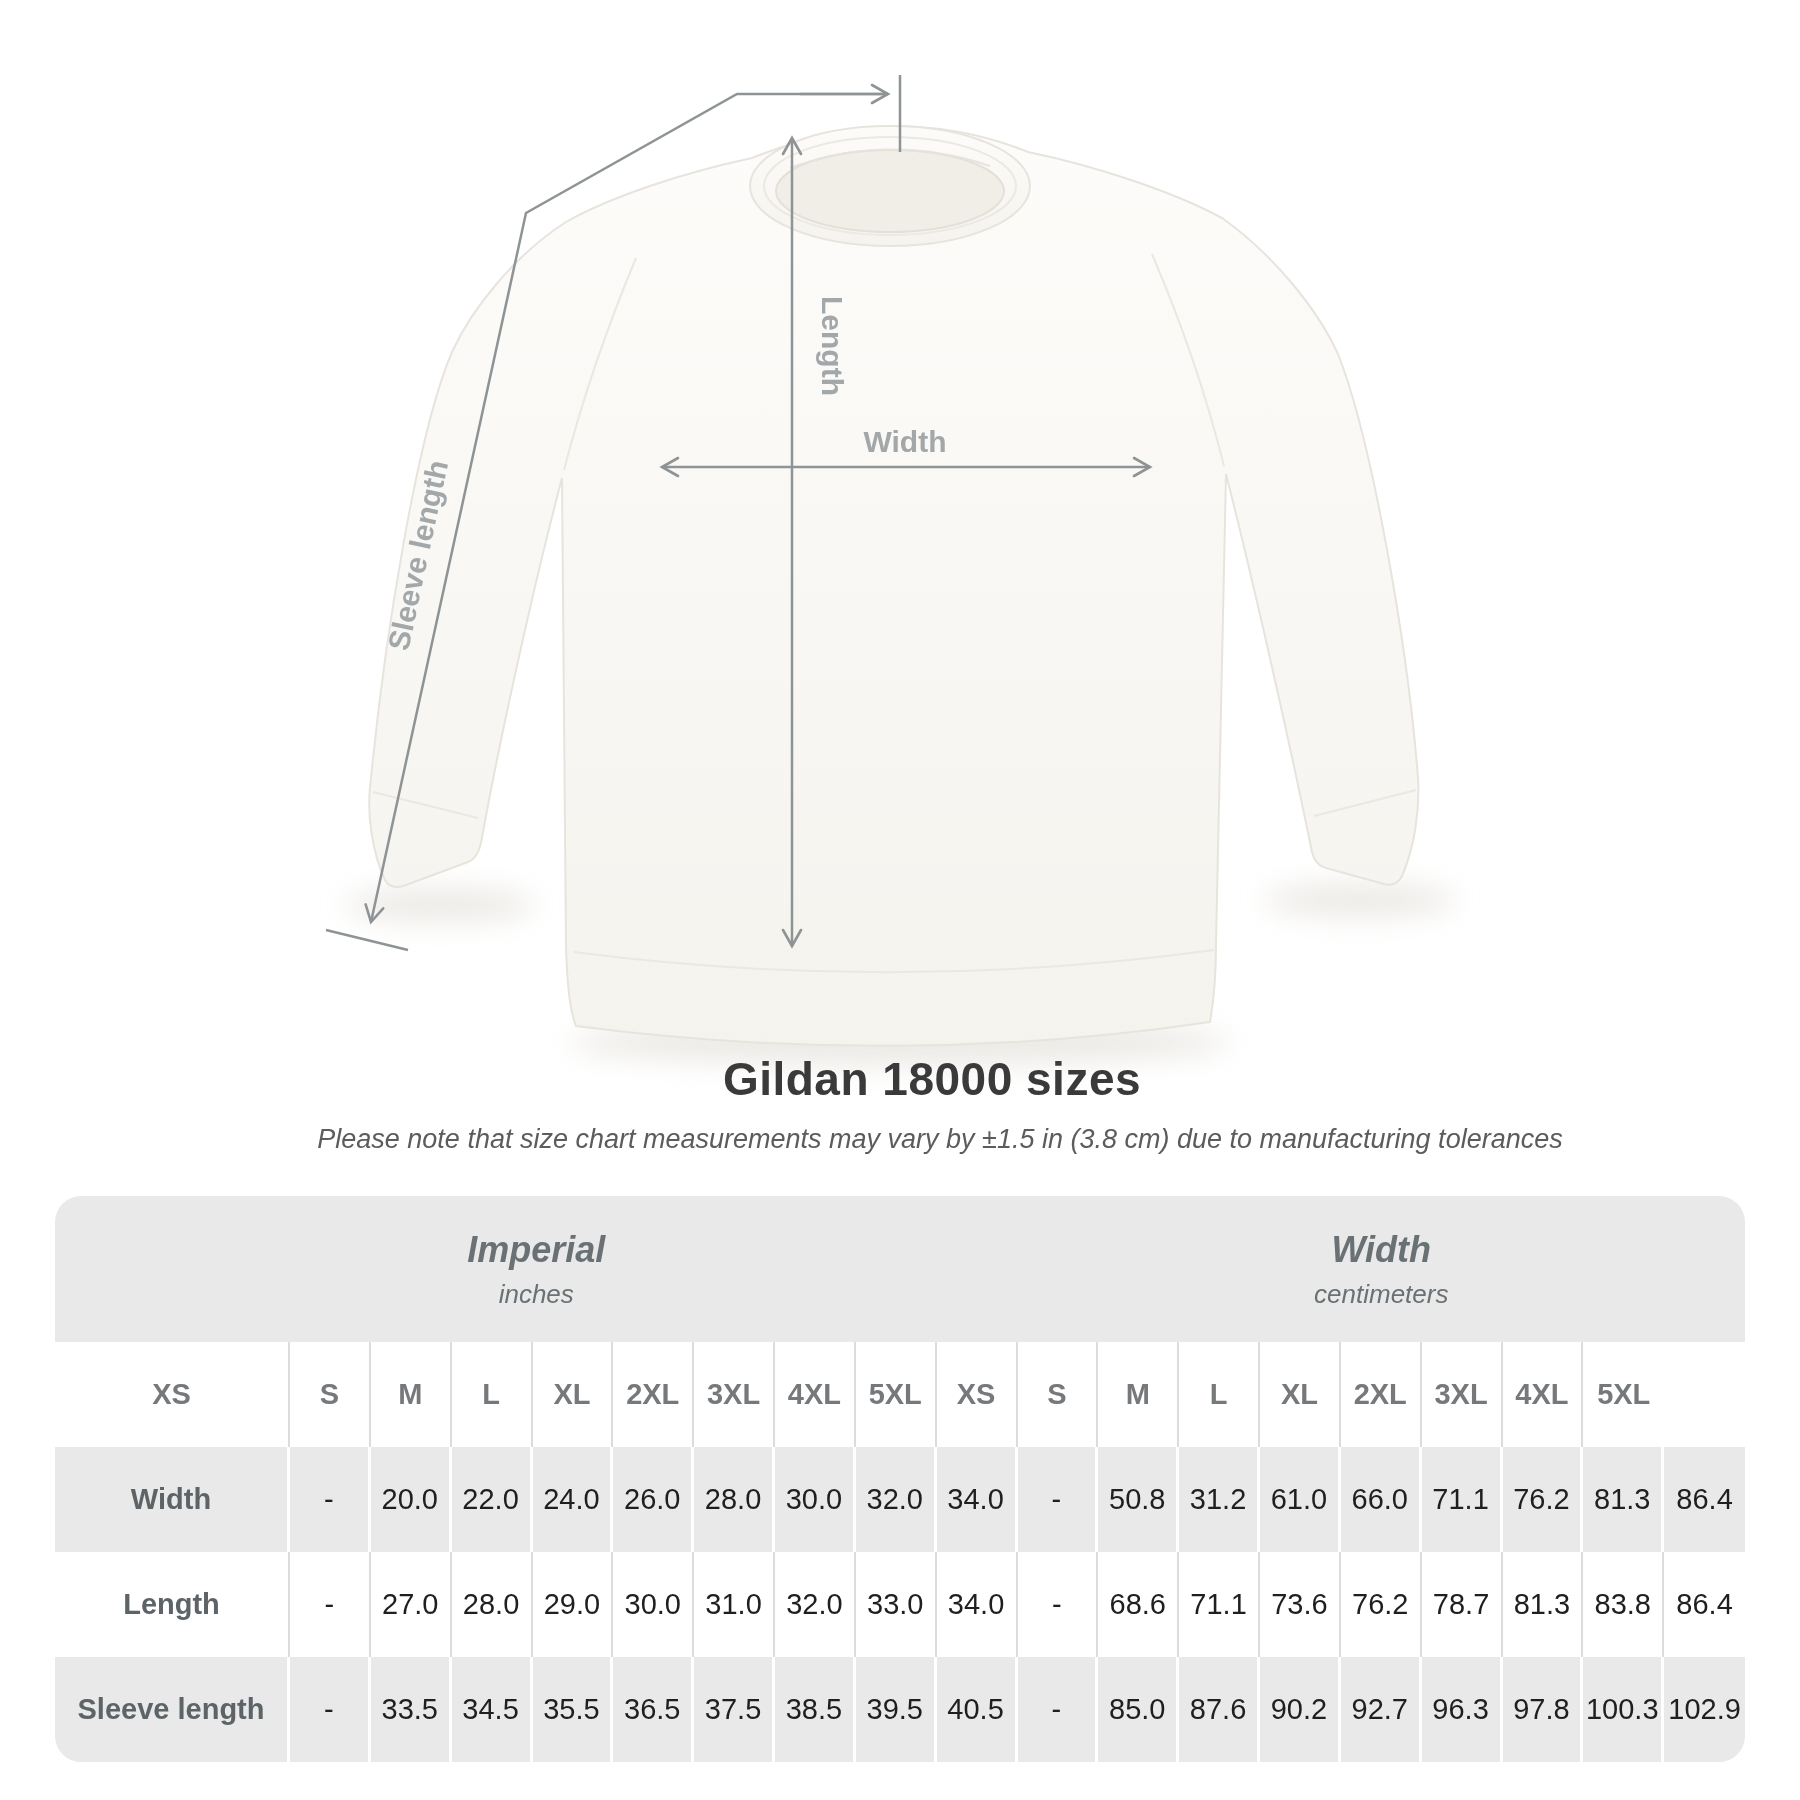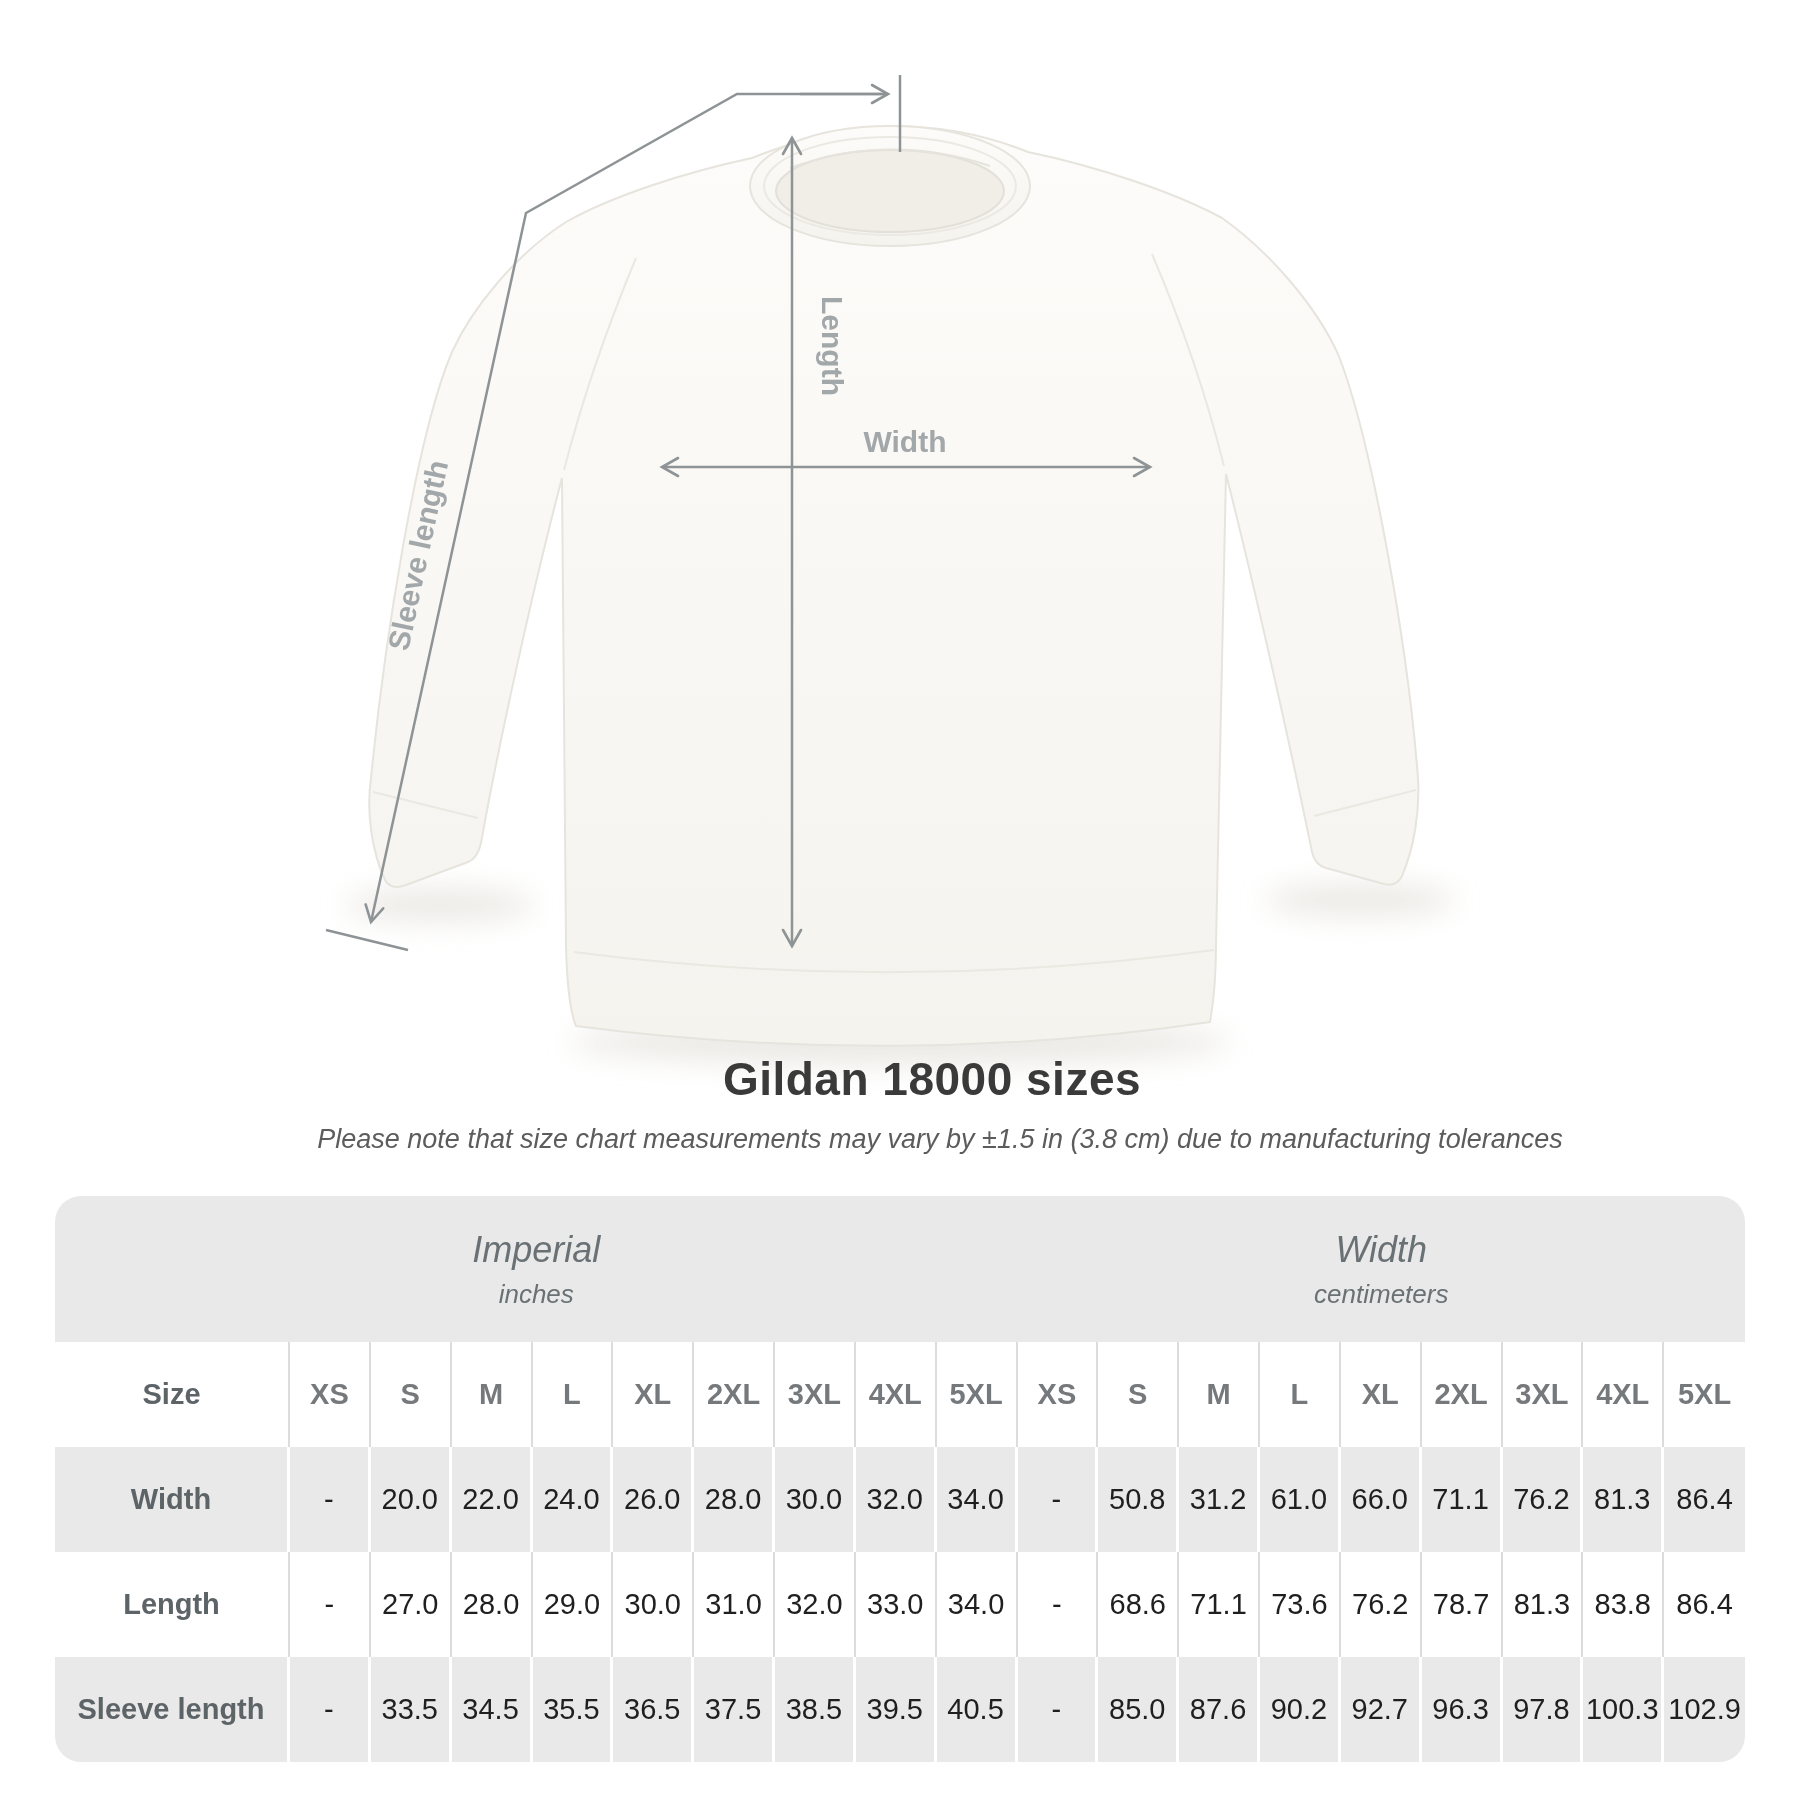--- a/index.html
+++ b/index.html
@@ -15,21 +15,21 @@
   .chart-subtitle{margin-top:18px;font-size:27px;font-style:italic;color:#5c5c5c;margin-left:16px;}
 
   
   .size-table{position:absolute;left:55px;top:1196px;width:1690px;height:566px;
               border-radius:26px;overflow:hidden;background:#ffffff;}
   .t-row{display:grid;grid-template-columns:235px repeat(18,1fr);}
   .band{height:146px;background:#e9e9e9;}
   .band-cell{display:flex;flex-direction:column;align-items:center;justify-content:center;gap:8px;}
   .band-imperial{grid-column:1 / span 10;}
   .band-metric{grid-column:11 / span 9;}
-  .group-label{font-size:36px;font-weight:normal;font-style:italic;color:#6a7175;}
+  .group-label{font-size:36px;font-weight:bold;font-style:italic;color:#6a7175;}
   .group-sublabel{font-size:26px;font-style:italic;color:#6a7175;}
 
   .cell{display:flex;align-items:center;justify-content:center;font-size:29px;color:#1f1f1f;}
   .row-h{height:105px;}
   .label-cell{font-weight:bold;color:#5d6468;}
   .hdr-cell{font-weight:bold;color:#76797c;text-align:right;}
 
   .row-white{background:#ffffff;}
   .row-white .cell{border-right:2px solid #dcdcdc;}
   .row-white .cell:last-child{border-right:none;}
@@ -136,21 +136,20 @@
         <div class="group-label">Imperial</div>
         <div class="group-sublabel">inches</div>
       </div>
       <div class="band-cell band-metric">
         <div class="group-label">Width</div>
         <div class="group-sublabel">centimeters</div>
       </div>
     </div>
 
     <div class="t-row row-white row-h">
-      <div class="cell label-cell">Size</div>
       <div class="cell hdr-cell">XS</div>
       <div class="cell hdr-cell">S</div>
       <div class="cell hdr-cell">M</div>
       <div class="cell hdr-cell">L</div>
       <div class="cell hdr-cell">XL</div>
       <div class="cell hdr-cell">2XL</div>
       <div class="cell hdr-cell">3XL</div>
       <div class="cell hdr-cell">4XL</div>
       <div class="cell hdr-cell">5XL</div>
       <div class="cell hdr-cell">XS</div>

